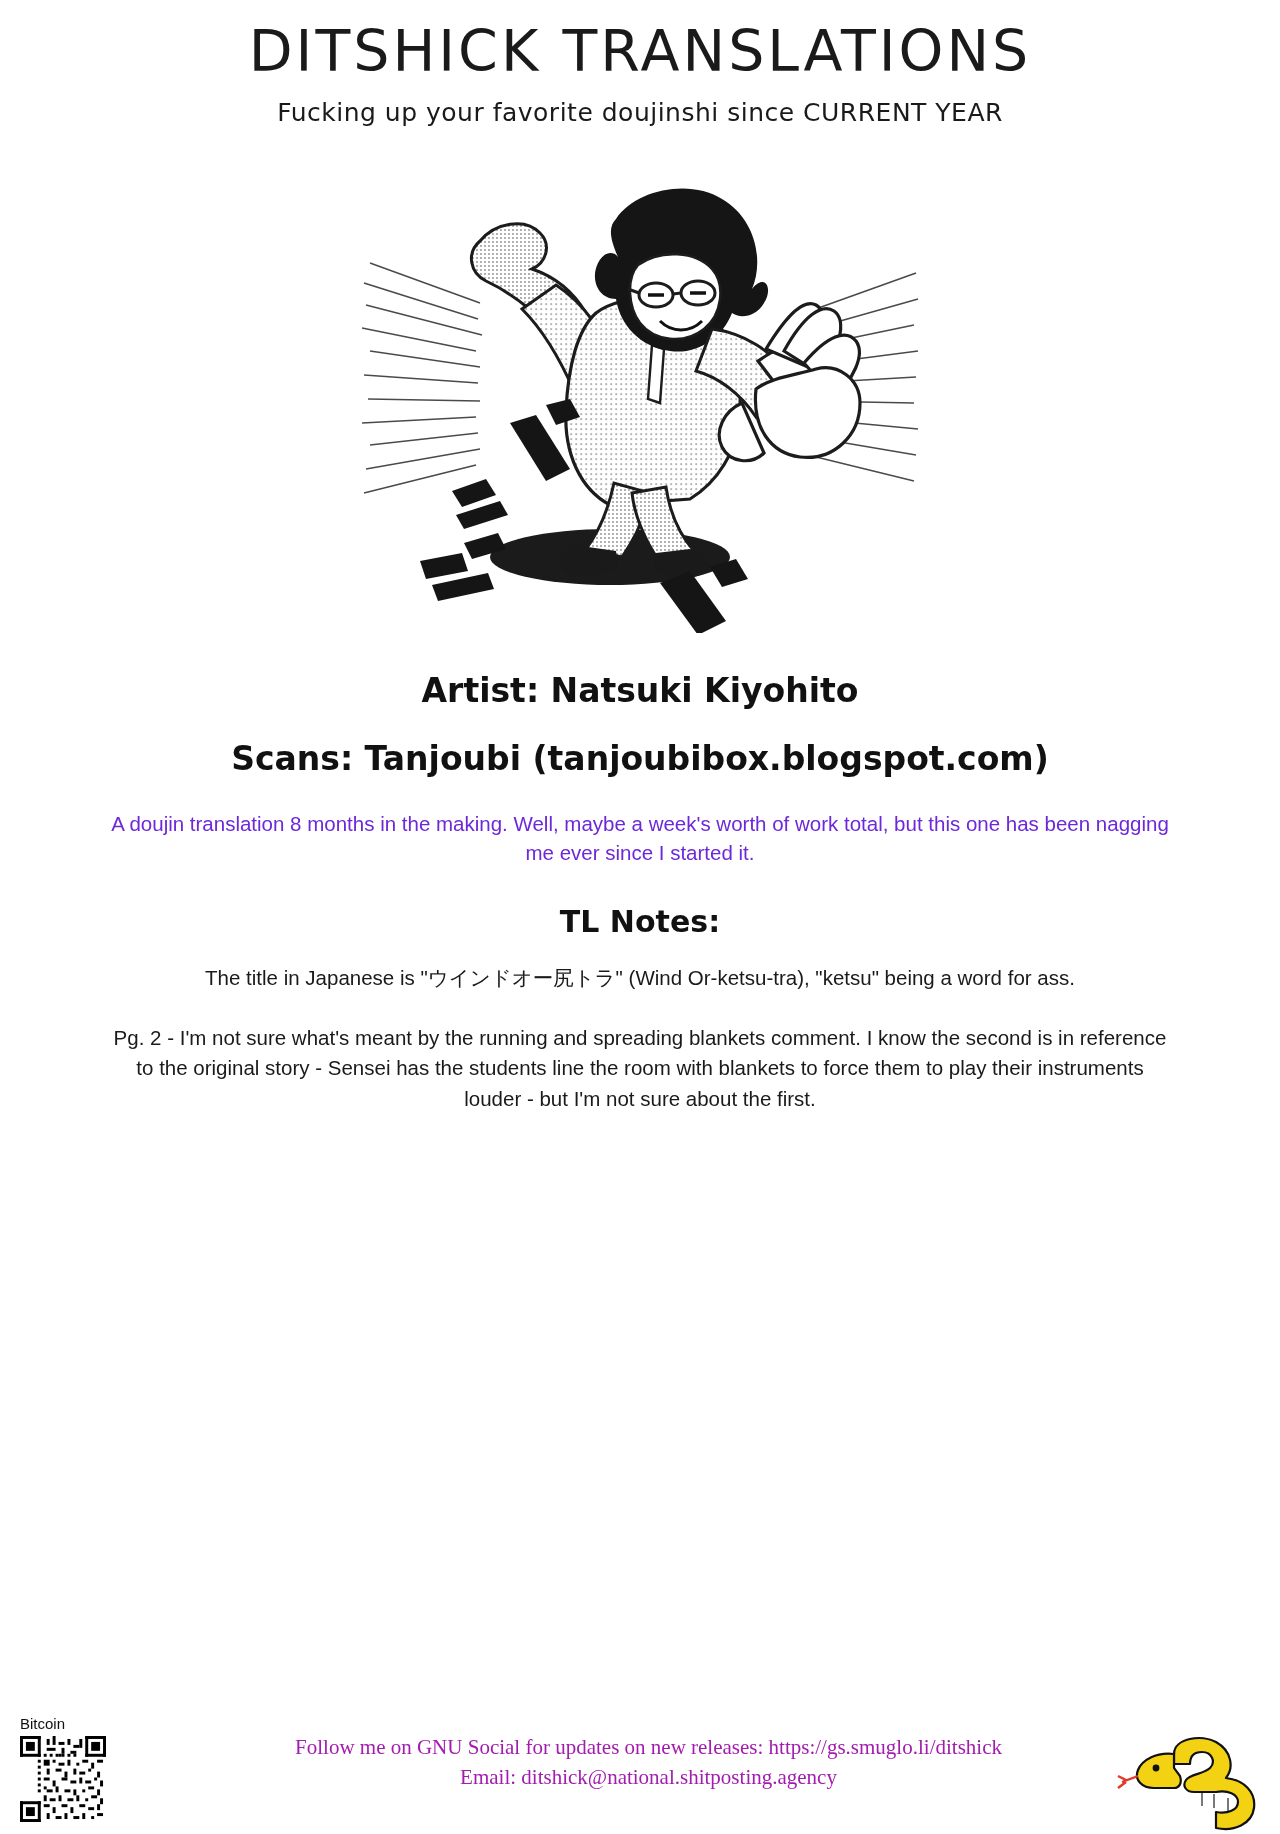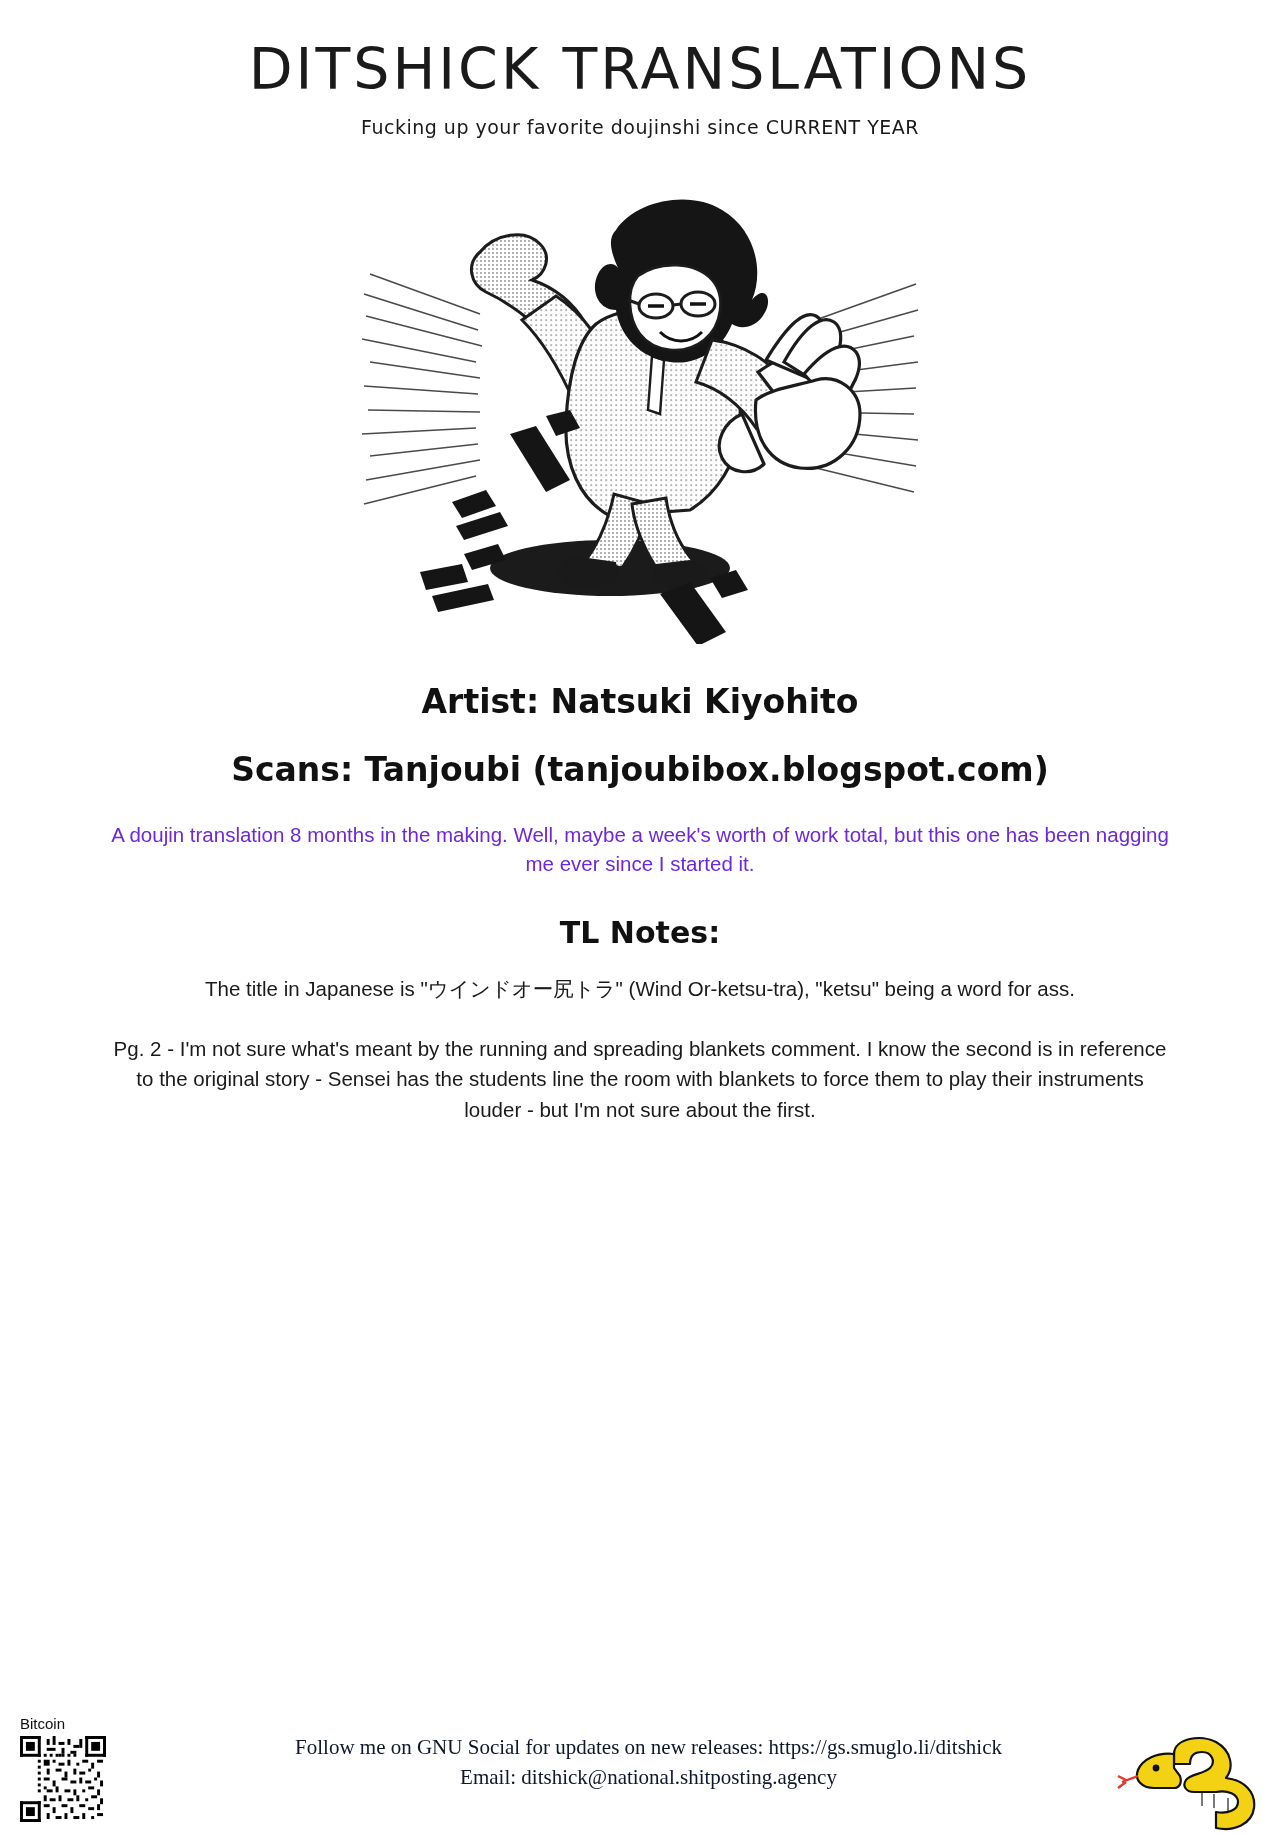--- a/index.html
+++ b/index.html
@@ -16,35 +16,35 @@
     overflow: hidden;
   }
   .page {
     position: relative;
     width: 1280px;
     height: 1834px;
   }
 
   
   .header {
-    padding-top: 40px;
+    padding-top: 22px;
     text-align: center;
   }
   .site-title {
     font-family: "DejaVu Sans", sans-serif;
     font-size: 57px;
     letter-spacing: 3px;
     font-weight: 400;
     color: #1a1a1a;
     line-height: 1.05;
     margin: 0;
   }
   .site-tagline {
     font-family: "DejaVu Sans", sans-serif;
-    font-size: 19px;
+    font-size: 25px;
     letter-spacing: 0.5px;
     font-weight: 400;
     color: #1a1a1a;
     margin-top: 16px;
   }
 
   
   .art-wrap {
     margin-top: 26px;
     display: flex;
@@ -110,21 +110,21 @@
   }
   .footer-center {
     position: absolute;
     left: 177px;
     right: 160px;
     top: 18px;
     text-align: center;
     font-family: "Liberation Serif", serif;
     font-size: 21px;
     line-height: 1.45;
-    color: #0f172a;
+    color: #a21caf;
   }
   .bitcoin-block {
     position: absolute;
     left: 20px;
     bottom: 8px;
     width: 100px;
     text-align: left;
   }
   .bitcoin-label {
     font-family: "Liberation Sans", sans-serif;

